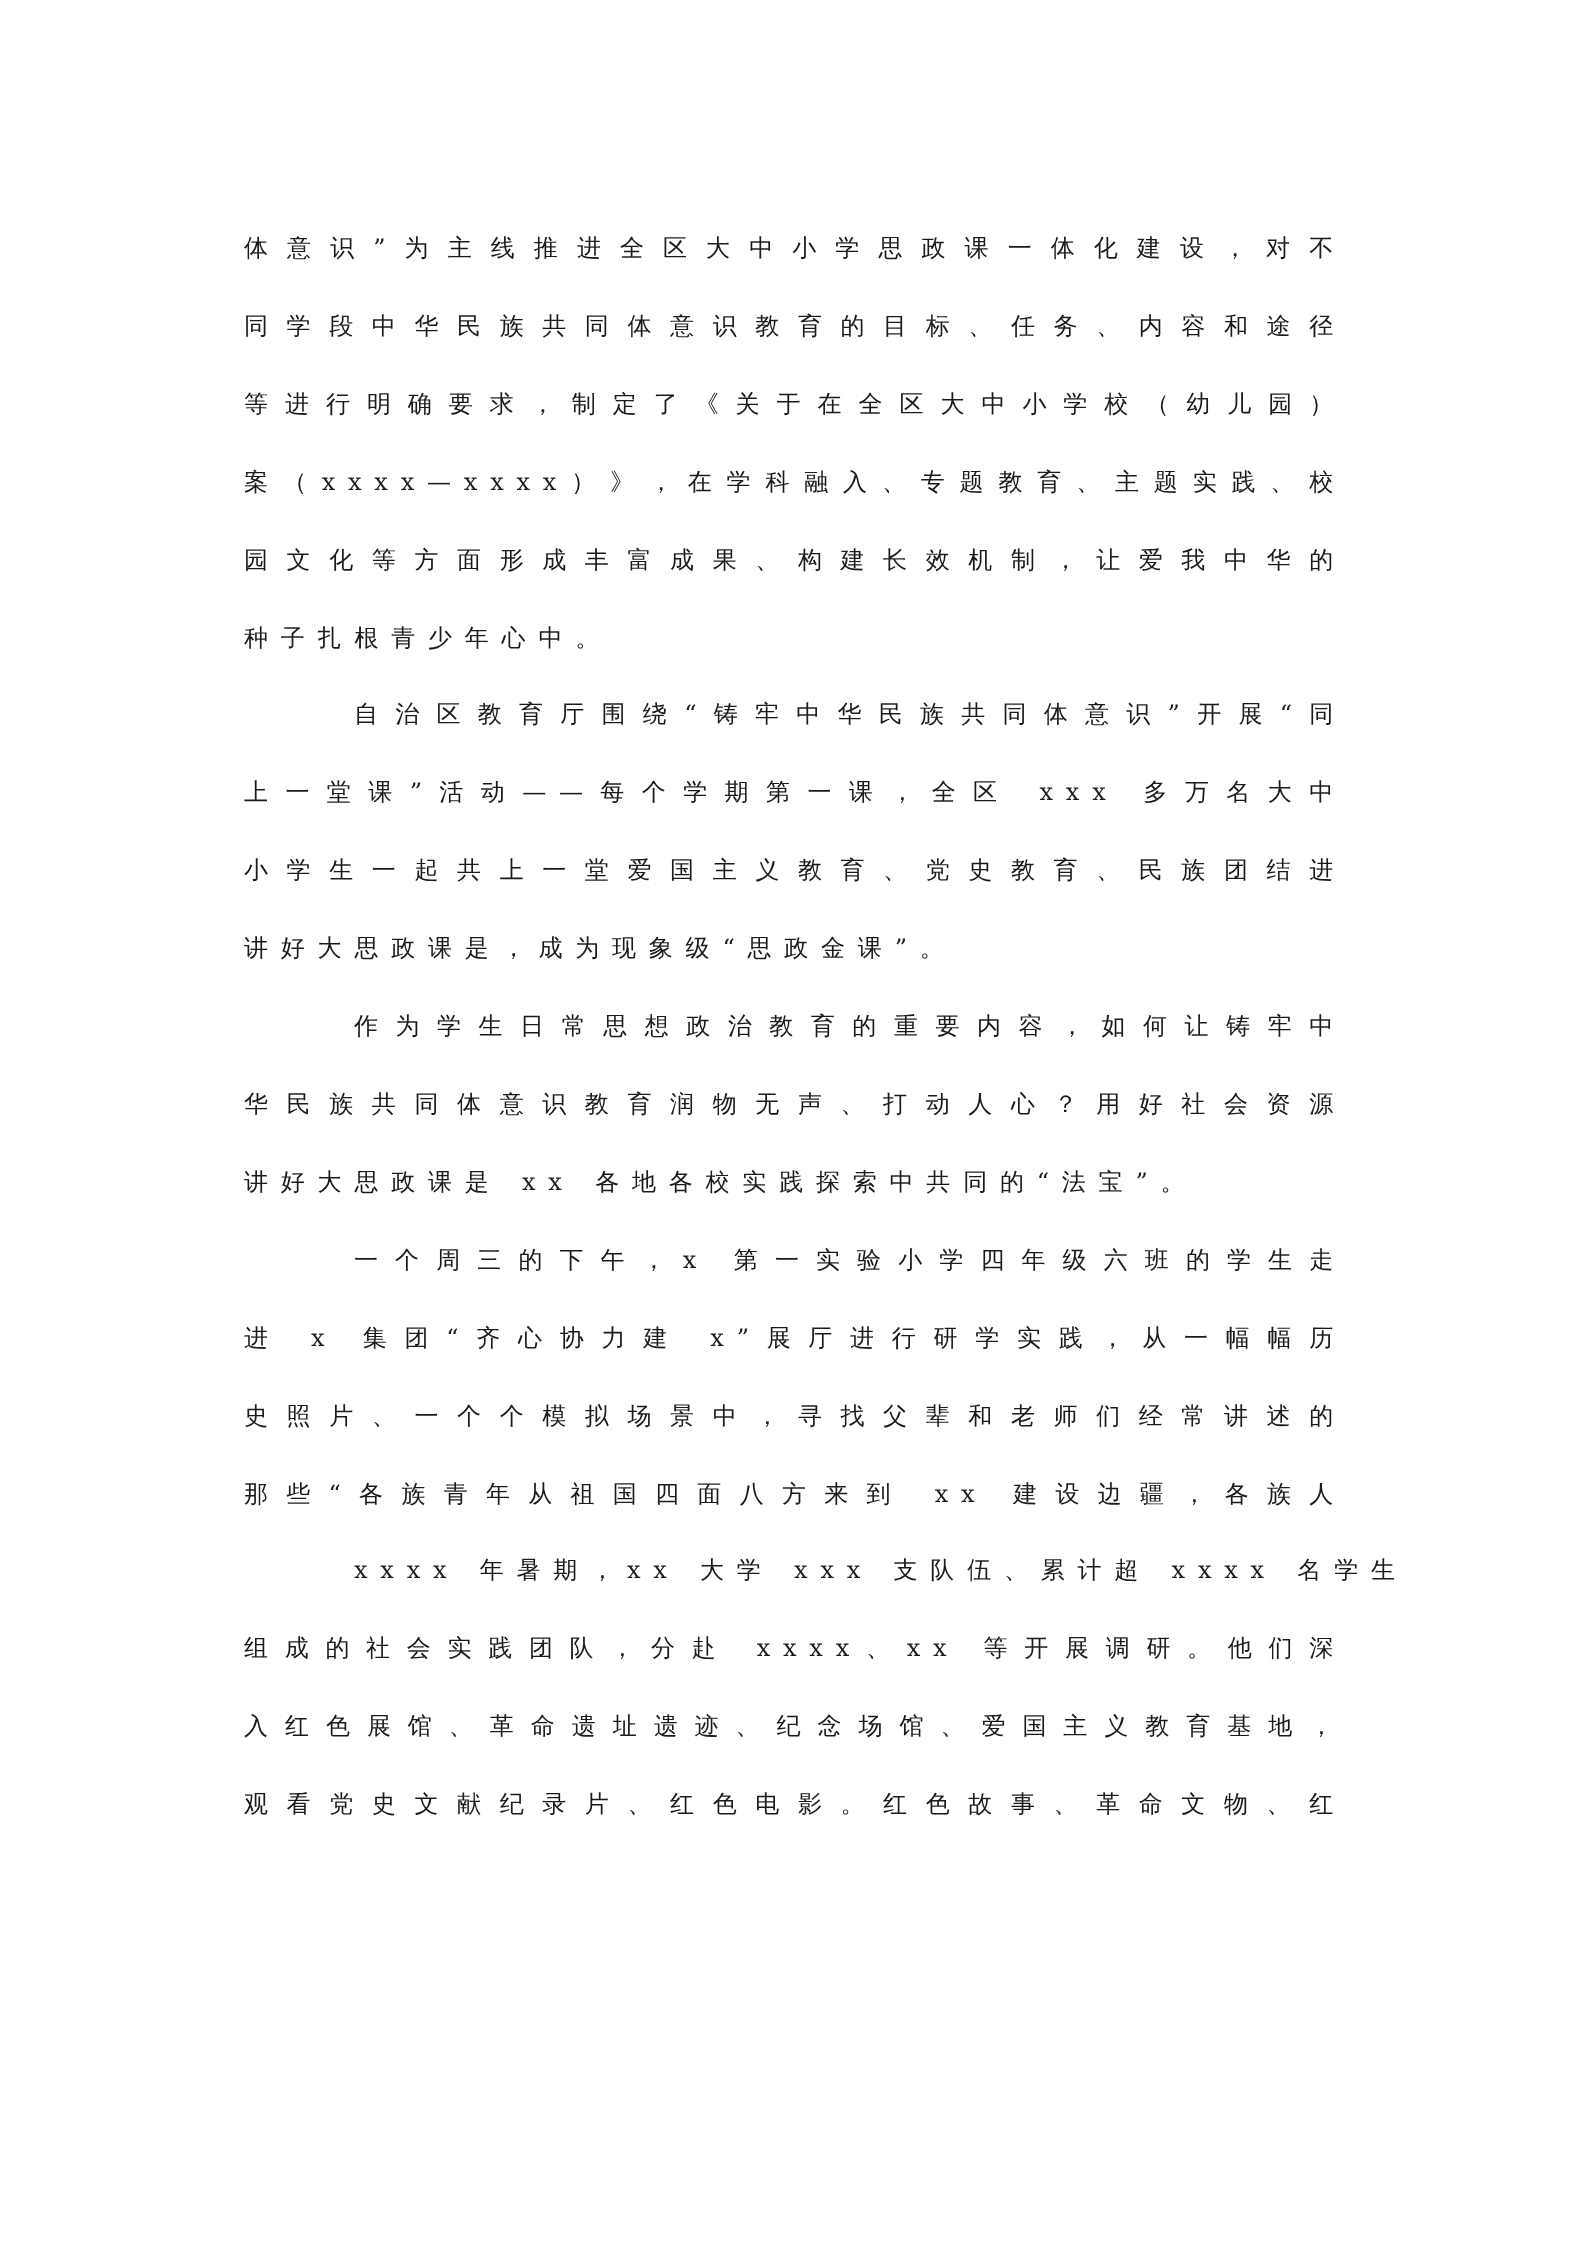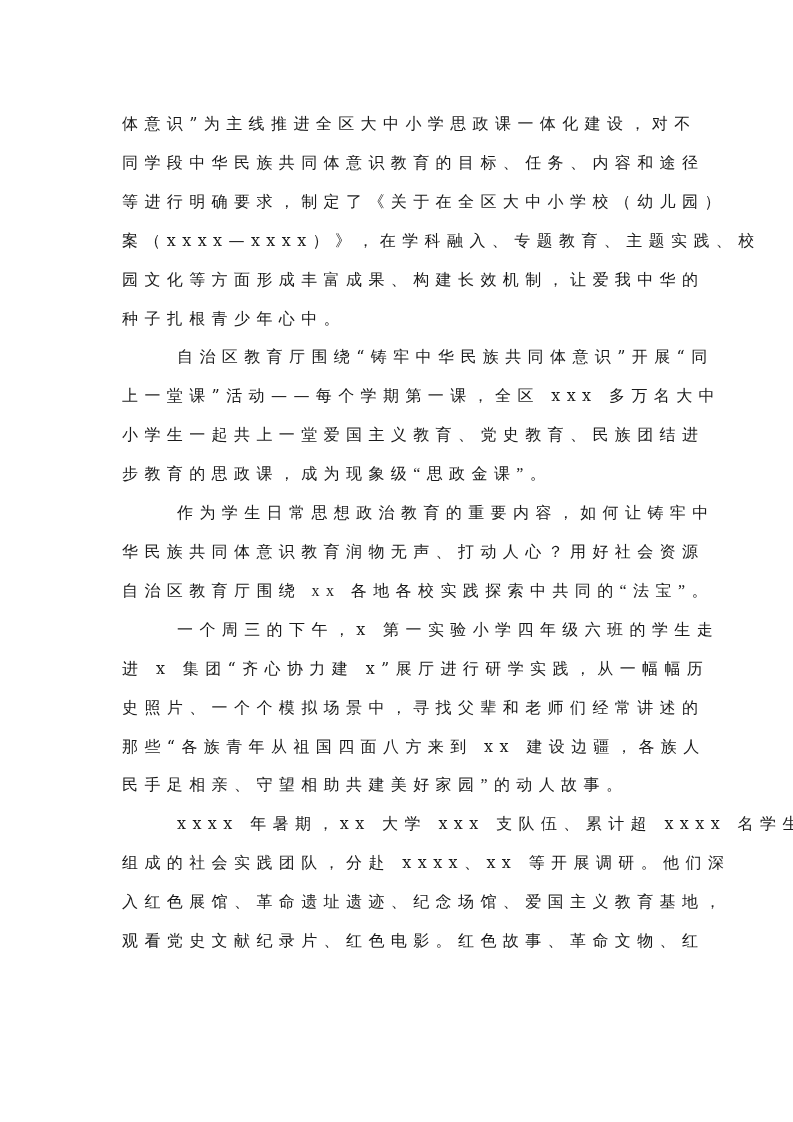--- a/index.html
+++ b/index.html
@@ -13,70 +13,68 @@
     position: relative;
     overflow: hidden;
   }
   .page {
     position: absolute;
     left: 122px;
     top: 105px;
     width: 551px;
     color: #1a1a1a;
     font-family: "DejaVu Serif", "Liberation Serif", serif;
-    font-size: 16px;
+    font-size: 12px;
     line-height: 38.9px;
     letter-spacing: 6.4px;
     text-align: justify;
     text-justify: inter-character;
   }
   .page p {
     margin: 0;
     padding: 0;
   }
   .line {
     display: block;
     white-space: nowrap;
     text-align-last: justify;
     text-align: justify;
   }
   .line.last {
     text-align-last: left;
-    font-family: Liberation Serif, serif;
   }
 </style>
 </head>
 <body>
 
 <div class="page">
   <p class="">
     <span class="line">体意识”为主线推进全区大中小学思政课一体化建设，对不</span>
     <span class="line">同学段中华民族共同体意识教育的目标、任务、内容和途径</span>
     <span class="line">等进行明确要求，制定了《关于在全区大中小学校（幼儿园）</span>
     <span class="line">案（xxxx—xxxx）》，在学科融入、专题教育、主题实践、校</span>
     <span class="line">园文化等方面形成丰富成果、构建长效机制，让爱我中华的</span>
     <span class="line last">种子扎根青少年心中。</span>
   </p>
   <p>
     <span class="line" style="padding-left:55px;">自治区教育厅围绕“铸牢中华民族共同体意识”开展“同</span>
     <span class="line">上一堂课”活动——每个学期第一课，全区 xxx 多万名大中</span>
     <span class="line">小学生一起共上一堂爱国主义教育、党史教育、民族团结进</span>
-    <span class="line last">步教育的思政课，成为现象级“思政金课”。</span>
+    <span class="line last">讲好大思政课是，成为现象级“思政金课”。</span>
   </p>
   <p>
     <span class="line" style="padding-left:55px;">作为学生日常思想政治教育的重要内容，如何让铸牢中</span>
     <span class="line">华民族共同体意识教育润物无声、打动人心？用好社会资源</span>
-    <span class="line last">自治区教育厅围绕 xx 各地各校实践探索中共同的“法宝”。</span>
+    <span class="line last">讲好大思政课是 xx 各地各校实践探索中共同的“法宝”。</span>
   </p>
   <p>
     <span class="line" style="padding-left:55px;">一个周三的下午，x 第一实验小学四年级六班的学生走</span>
     <span class="line">进 x 集团“齐心协力建 x”展厅进行研学实践，从一幅幅历</span>
     <span class="line">史照片、一个个模拟场景中，寻找父辈和老师们经常讲述的</span>
     <span class="line">那些“各族青年从祖国四面八方来到 xx 建设边疆，各族人</span>
-    <span class="line last">民手足相亲、守望相助共建美好家园”的动人故事。</span>
   </p>
   <p>
     <span class="line" style="padding-left:55px;">xxxx 年暑期，xx 大学 xxx 支队伍、累计超 xxxx 名学生</span>
     <span class="line">组成的社会实践团队，分赴 xxxx、xx 等开展调研。他们深</span>
     <span class="line">入红色展馆、革命遗址遗迹、纪念场馆、爱国主义教育基地，</span>
     <span class="line">观看党史文献纪录片、红色电影。红色故事、革命文物、红</span>
   </p>
 </div>
 
 </body></html>

